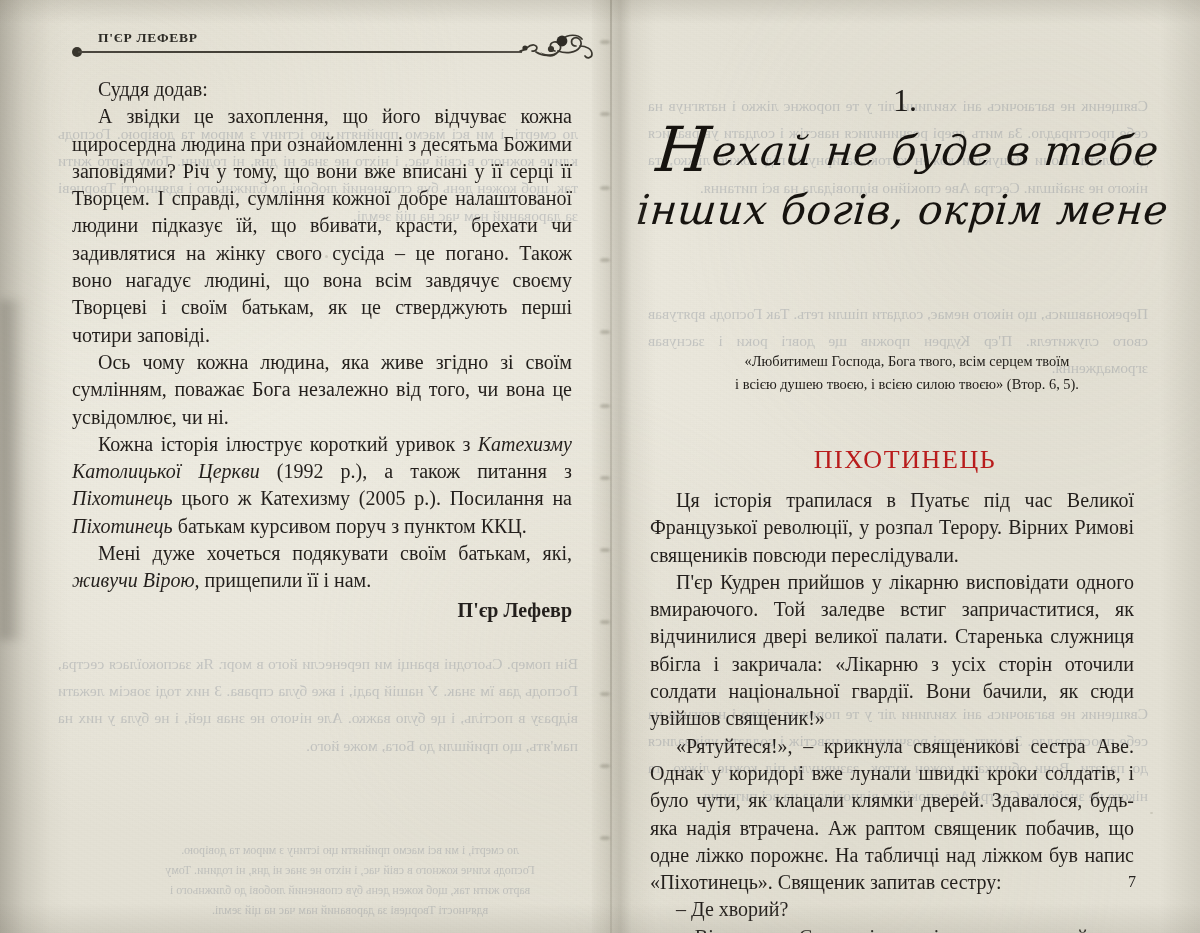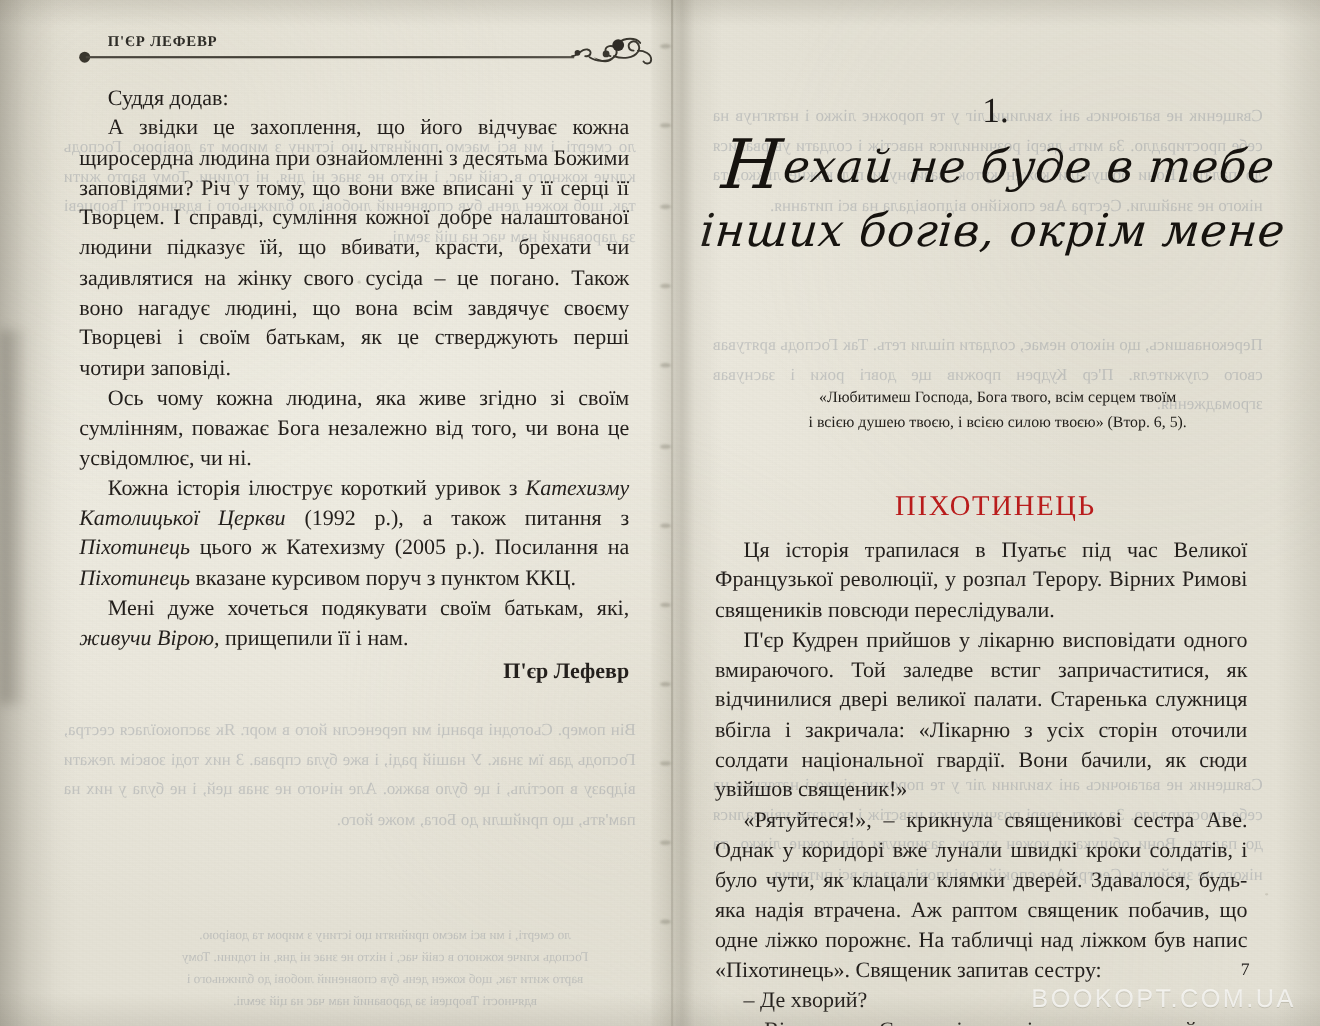--- a/index.html
+++ b/index.html
@@ -309,21 +309,21 @@
           <circle cx="33" cy="19" r="3.1" fill="#3a372f"></circle>
           <path d="M22 22 C 28 28, 36 28, 40 23 C 36 26, 28 25, 22 22 Z" fill="#3a372f"></path>
         </svg>
       </div>
     </div>
 
     <div class="body-col" style="left:32px; top:76px; width:500px;">
       <p>Суддя додав:</p>
       <p>А звідки це захоплення, що його відчуває кожна щиросердна людина при ознайомленні з десятьма Божими заповідями? Річ у тому, що вони вже вписані у її серці її Творцем. І справді, сумління кожної добре налаштованої людини підказує їй, що вбивати, красти, брехати чи задивлятися на жінку свого сусіда – це погано. Також воно нагадує людині, що вона всім завдячує своєму Творцеві і своїм батькам, як це стверджують перші чотири заповіді.</p>
       <p>Ось чому кожна людина, яка живе згідно зі своїм сумлінням, поважає Бога незалежно від того, чи вона це усвідомлює, чи ні.</p>
-      <p><span>Кожна історія ілюструє короткий уривок з </span><i class="ital">Катехизму Католицької Церкви</i><span> (1992 р.), а також питання з </span><i class="ital">Піхотинець</i><span> цього ж Катехизму (2005 р.). Посилання на </span><i class="ital">Піхотинець</i><span> вказане курсивом поруч з пунктом ККЦ.</span></p>
+      <p><span>Кожна історія ілюструє короткий уривок з </span><i class="ital">Катехизму Католицької Церкви</i><span> (1992 р.), а також питання з </span><i class="ital">Піхотинець</i><span> цього ж Катехизму (2005 р.). Посилання на </span><i class="ital">Піхотинець</i><span> батькам курсивом поруч з пунктом ККЦ.</span></p>
       <p><span>Мені дуже хочеться подякувати своїм батькам, які, </span><i class="ital">живучи Вірою,</i><span> прищепили її і нам.</span></p>
       <p class="sig">П'єр Лефевр</p>
     </div>
   </div>
 
   <div class="page page-right">
 
     <div class="bleed" style="left:8px; top:92px; width:500px;">Священик не вагаючись ані хвилини ліг у те порожнє ліжко і натягнув на себе простирадло. За мить двері розчинилися навстіж і солдати увірвалися до палати. Вони обшукали кожен куток, зазирнули під кожне ліжко, та нікого не знайшли. Сестра Аве спокійно відповідала на всі питання.</div>
     <div class="bleed" style="left:8px; top:300px; width:500px;">Переконавшись, що нікого немає, солдати пішли геть. Так Господь врятував свого служителя. П'єр Кудрен прожив ще довгі роки і заснував згромадження.</div>
     <div class="bleed" style="left:8px; top:700px; width:500px;">Священик не вагаючись ані хвилини ліг у те порожнє ліжко і натягнув на себе простирадло. За мить двері розчинилися навстіж і солдати увірвалися до палати. Вони обшукали кожен куток, зазирнули під кожне ліжко, та нікого не знайшли. Сестра Аве спокійно відповідала на всі питання.</div>
@@ -373,14 +373,13 @@
   <div class="edge-shadow-left"></div>
   <div class="edge-shadow-left-dark"></div>
   <div class="edge-shadow-right"></div>
   <div class="edge-shadow-top"></div>
   <div class="edge-shadow-bottom"></div>
 
   <div class="speck" style="left:325px; top:255px; width:3px; height:3px;"></div>
   <div class="speck" style="left:862px; top:610px; width:2px; height:2px;"></div>
   <div class="speck" style="left:1150px; top:812px; width:3px; height:2px;"></div>
 
-  <div class="watermark">BOOKOPT.COM.UA</div>
 </div>
 
 </body></html>

